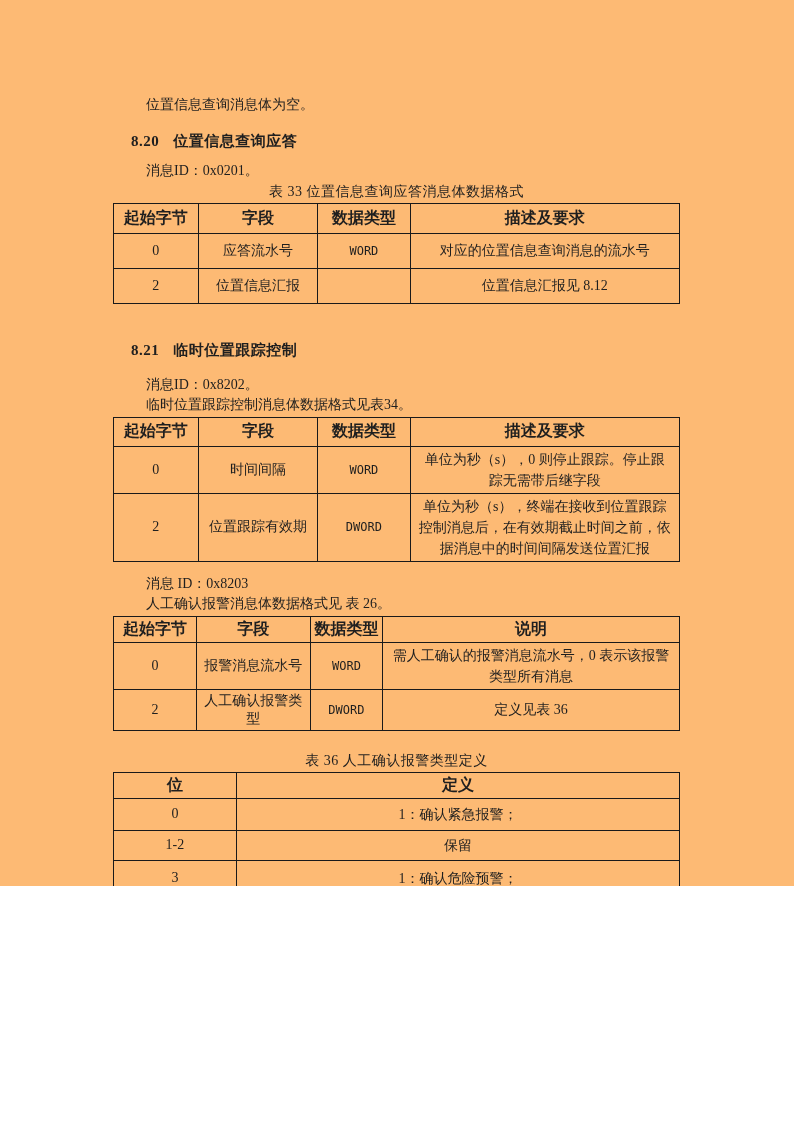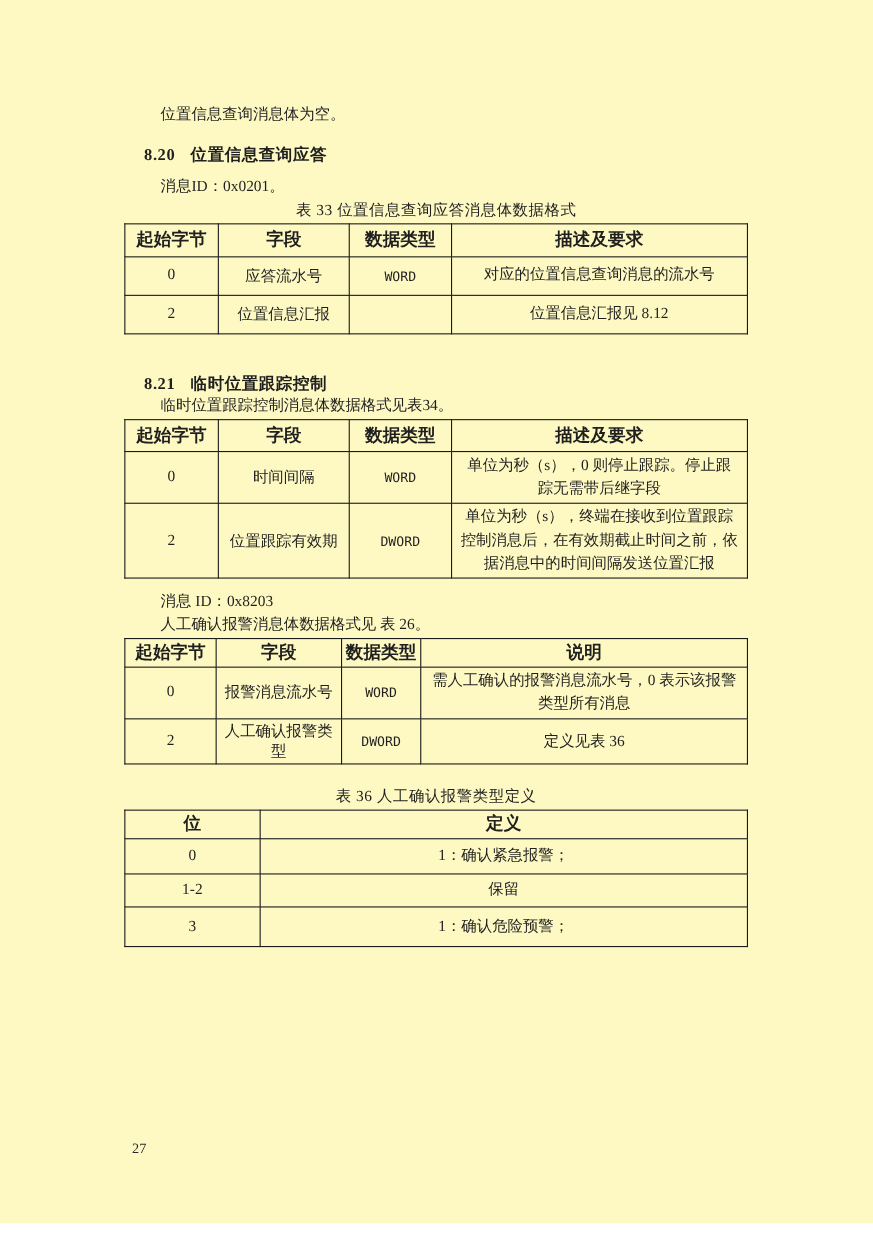--- a/index.html
+++ b/index.html
@@ -1,19 +1,19 @@
 <!DOCTYPE html>
 <html><head>
 <meta charset="utf-8">
 <style>
   html,body{margin:0;padding:0;background:#ffffff;}
   .page{
     position:relative;
-    width:794px;height:1112px;
-    background:#fef9c3;
+    width:794px;height:886px;
+    background:#fdba74;
     font-family:"Liberation Serif","DejaVu Serif",serif;
     color:#1f1f1f;
     overflow:hidden;
   }
   .content{position:absolute;left:113px;top:95px;width:567px;}
   .intro{margin:0 0 0 33px;font-size:14px;line-height:20px;}
   .sec-heading{
     margin:16px 0 0 18px;
     font-family:Liberation Serif, serif;
     font-weight:bold;font-size:15px;line-height:20px;
@@ -107,20 +107,21 @@
               <td class="center">位置信息汇报</td>
               <td class="center dtype"></td>
               <td class="desc">位置信息汇报见 8.12</td>
             </tr>
           </tbody>
       </table>
     </div>
 
     <div class="sec2">
       <h2 class="sec-heading"><span class="sec-num">8.21</span><span>临时位置跟踪控制</span></h2>
+      <p class="para first">消息ID：0x8202。</p>
       <p class="para">临时位置跟踪控制消息体数据格式见表34。</p>
       <table class="t34">
         <thead>
             <tr>
               <th>起始字节</th>
               <th>字段</th>
               <th>数据类型</th>
               <th>描述及要求</th>
             </tr>
           </thead>

